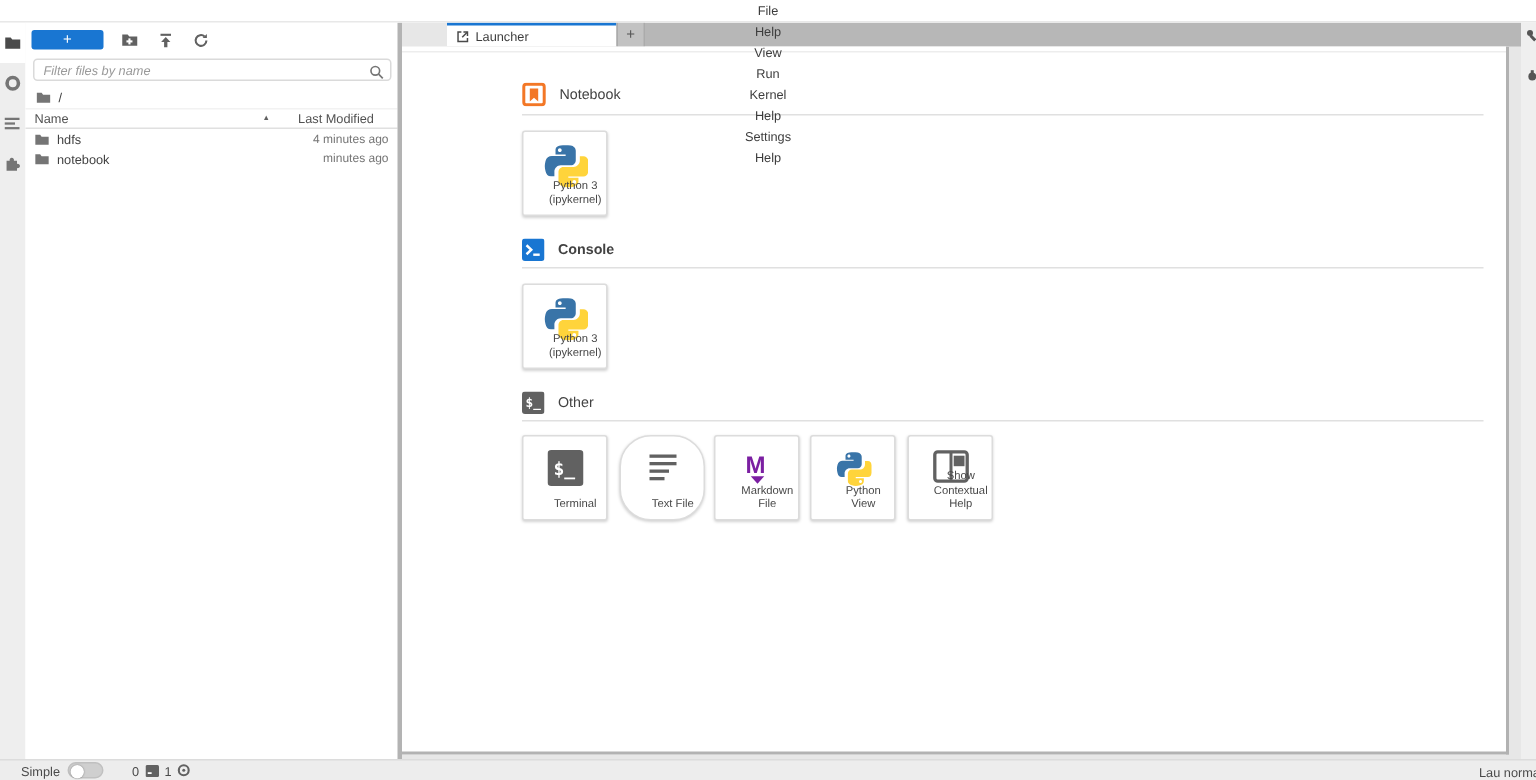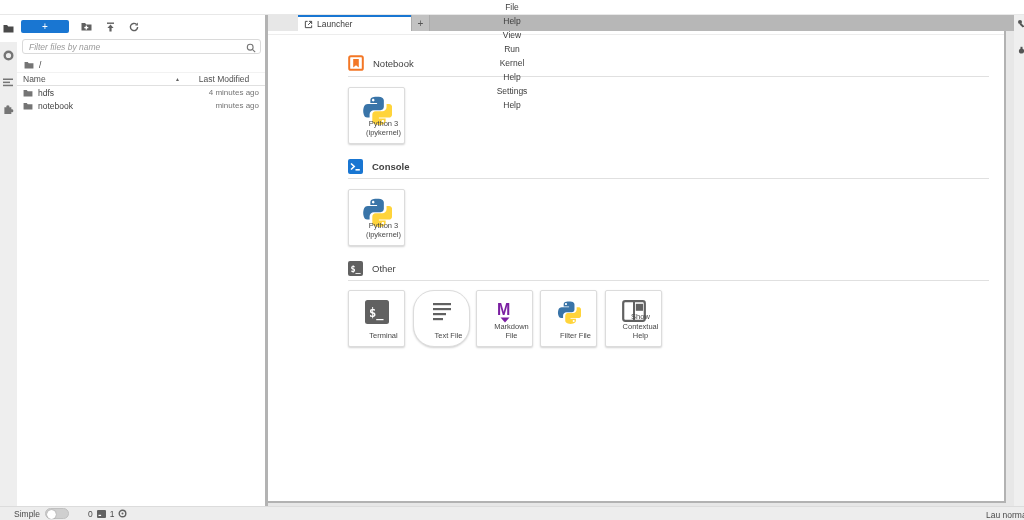--- a/index.html
+++ b/index.html
@@ -287,21 +287,21 @@
       <div class="card-label">Markdown File</div>
     </div>
 
     <div class="lcard" style="left:272px; top:259px;">
       <div class="card-icon small">
         <svg width="24" height="24" viewBox="0 0 32 32">
           <path fill="#3974a8" d="M15.9 1.9c-1.2 0-2.4.1-3.4.3-3 .5-3.6 1.6-3.6 3.7v2.7h7.2v1H6.3c-2.1 0-3.9 1.2-4.5 3.6-.7 2.7-.7 4.4 0 7.2.5 2.1 1.7 3.6 3.8 3.6h2.5v-3.3c0-2.4 2.1-4.5 4.5-4.5h7.2c2 0 3.5-1.6 3.5-3.6V5.9c0-1.9-1.6-3.4-3.5-3.7-1.3-.2-2.7-.3-3.9-.3zm-3.9 2.2c.7 0 1.3.6 1.3 1.4 0 .7-.6 1.3-1.3 1.3-.8 0-1.4-.6-1.4-1.3 0-.8.6-1.4 1.4-1.4z"></path>
           <path fill="#ffd43b" d="M26.2 9.6v3.2c0 2.5-2.1 4.6-4.5 4.6h-7.2c-2 0-3.5 1.7-3.5 3.6v6.8c0 1.9 1.7 3 3.5 3.6 2.2.6 4.4.8 7.2 0 1.8-.5 3.5-1.6 3.5-3.6v-2.7h-7.2v-1h10.8c2.1 0 2.9-1.4 3.6-3.6.7-2.2.7-4.4 0-7.2-.5-2.1-1.5-3.6-3.6-3.6h-2.6zm-4 17.1c.8 0 1.4.6 1.4 1.3 0 .8-.6 1.4-1.4 1.4-.7 0-1.3-.6-1.3-1.4 0-.7.6-1.3 1.3-1.3z"></path>
         </svg>
       </div>
-      <div class="card-label">Filter File</div>
+      <div class="card-label">Python View</div>
     </div>
 
     <div class="lcard" style="left:337px; top:259px;">
       <div class="card-icon small">
         <svg width="24" height="22" viewBox="0 0 24 22">
           <rect x="1.2" y="1.2" width="21.6" height="19.6" rx="2" fill="none" stroke="#616161" stroke-width="2.2"></rect>
           <line x1="12" y1="2" x2="12" y2="20" stroke="#616161" stroke-width="2"></line>
           <rect x="13.8" y="3.8" width="7.2" height="7" fill="#616161"></rect>
         </svg>
       </div>

